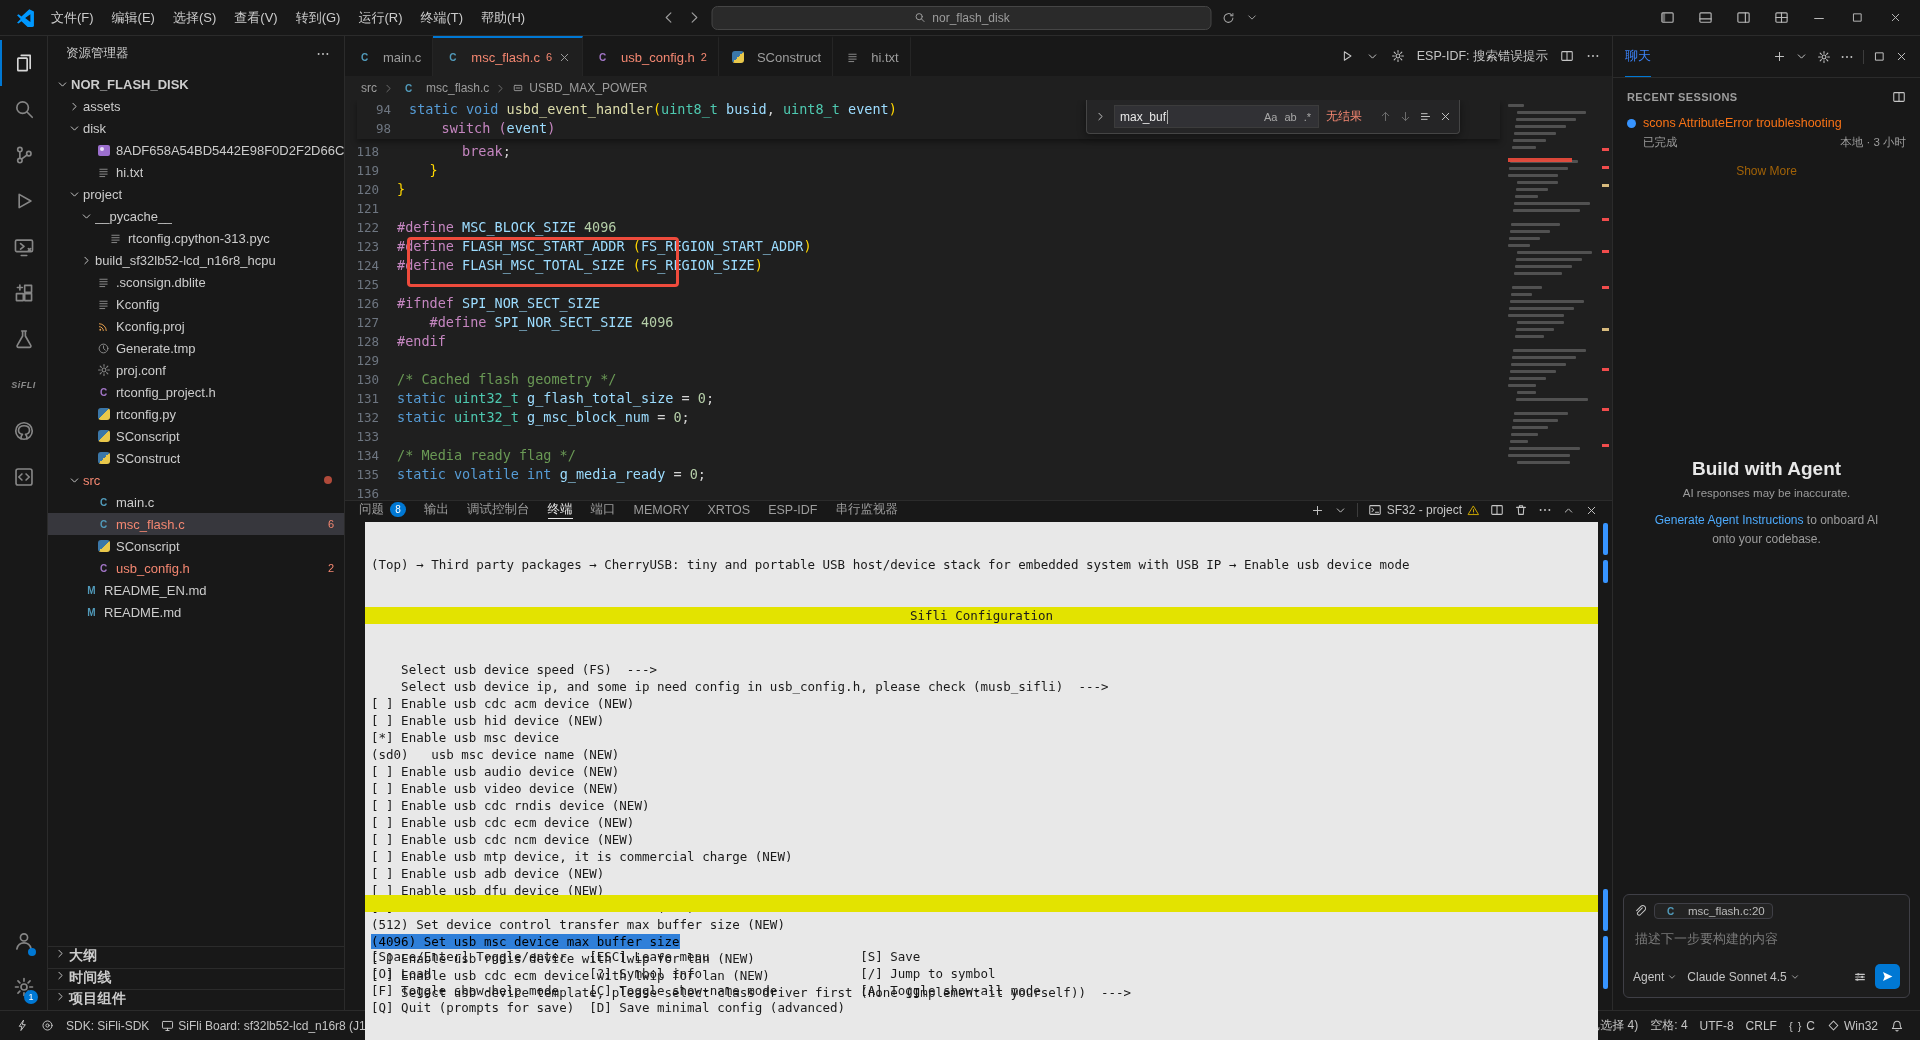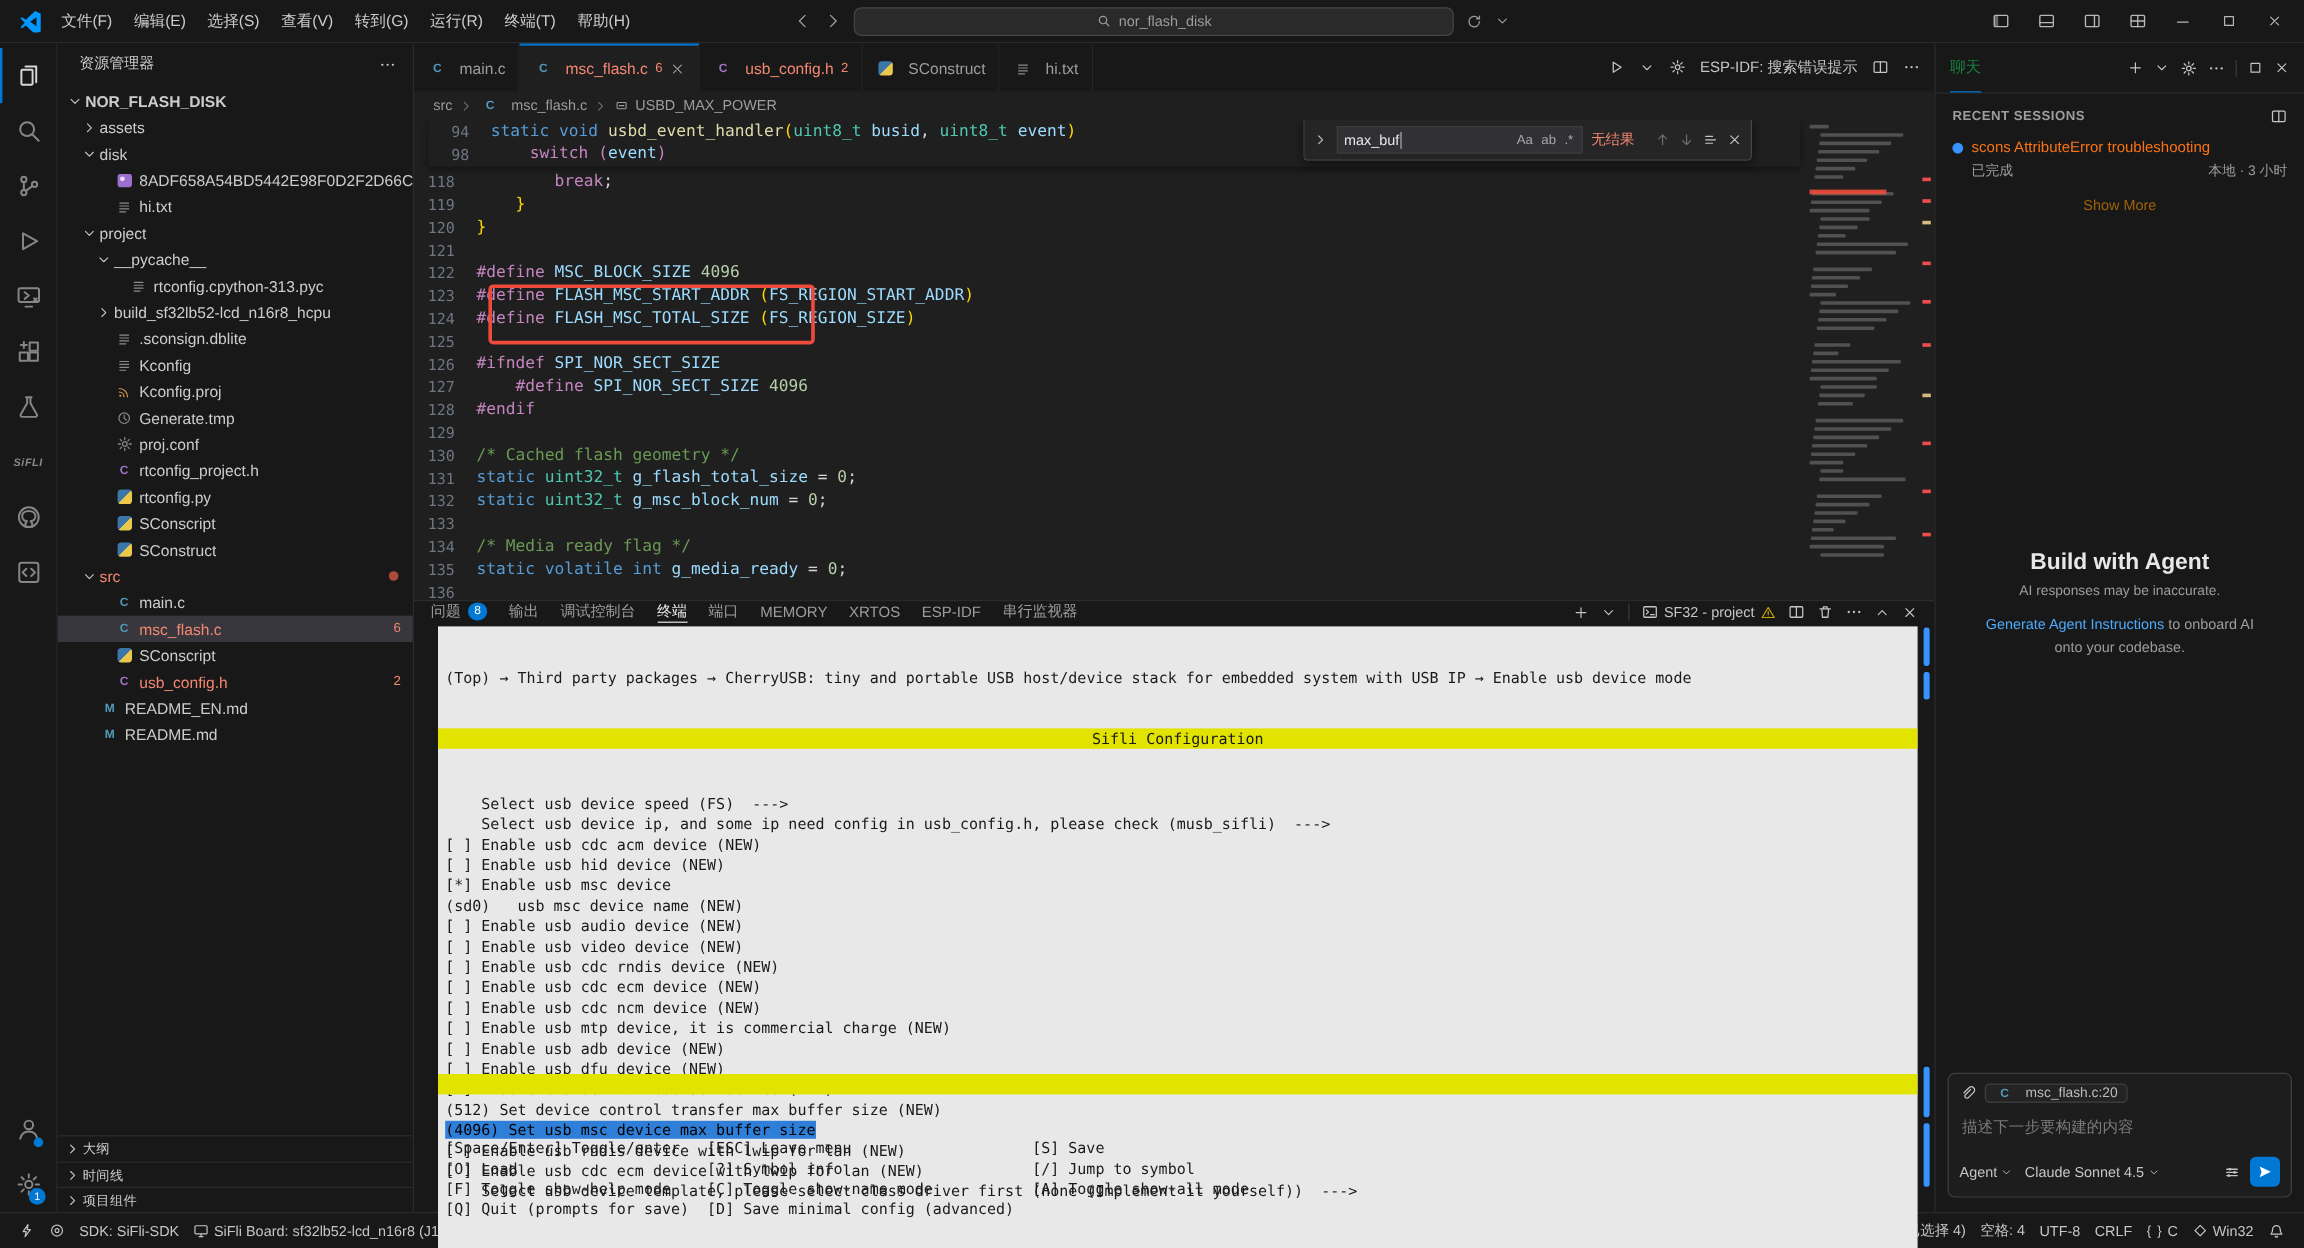--- a/index.html
+++ b/index.html
@@ -43,21 +43,21 @@
   .lbl.bold { font-weight:700; }
   .err { color:#f48771; }
   .badge-num { margin-left:auto; padding-right:10px; color:#f48771; font-size:11px; }
   .mod-dot { margin-left:auto; margin-right:12px; width:8px; height:8px; border-radius:50%; background:#b04a3a; flex:none; }
   .ic-py { width:12px; height:12px; border-radius:3px; background:linear-gradient(135deg,#3b77a8 50%,#e9c84b 50%); }
   .ic-img { width:12px; height:11px; border-radius:2px; background:#9c6fce; position:relative; }
   .ic-img::after { content:""; position:absolute; left:2px; top:2px; width:4px; height:4px; border-radius:50%; background:#e7ddf5; }
   .c-blue { color:#519aba; } .c-purple { color:#a074c4; } .c-md { color:#519aba; }
   .ic-gray { color:#8a8a8a; } .ic-orange { color:#e8a04c; }
   .side-sections { border-top:1px solid #2b2b2b; }
-  .section { height:21px; display:flex; align-items:center; font-size:11px; font-weight:400; letter-spacing:.3px; color:#cccccc; border-top:1px solid #2b2b2b; cursor:pointer; }
+  .section { height:21px; display:flex; font-size:14px; font-weight:700; letter-spacing:.3px; color:#cccccc; border-top:1px solid #2b2b2b; cursor:pointer; }
   .section:first-child { border-top:none; }
 
   
   .editor-col { flex:1; min-width:0; background:#1f1f1f; display:flex; flex-direction:column; }
   .tabbar { height:40px; background:#181818; display:flex; align-items:stretch; }
   .tabs { display:flex; }
   .tab { display:flex; align-items:center; gap:6px; padding:0 11px; font-size:13px; color:#9d9d9d; background:#181818; border-right:1px solid #252525; border-top:2px solid transparent; cursor:pointer; white-space:nowrap; }
   .tab.active { background:#1f1f1f; border-top:2px solid #0078d4; }
   .tab .tbadge { font-size:11px; }
   .tab .ico { color:#9d9d9d; }
@@ -111,21 +111,21 @@
   .term-bottom { position:absolute; left:0; right:0; bottom:2px; }
   .term-sep { height:17px; background:#e3e300; }
   .term-hints { padding:2px 6px 0; }
   .hint-row { display:grid; grid-template-columns:29ch 36ch 1fr; height:17px; }
   .tmarks { position:absolute; right:3px; top:0; bottom:0; width:6px; }
   .tmark { position:absolute; width:5px; background:#3794ff; border-radius:2px; }
 
   
   .chat { width:308px; background:#181818; border-left:1px solid #2b2b2b; display:flex; flex-direction:column; }
   .chat-head { height:42px; border-bottom:1px solid #2b2b2b; display:flex; align-items:center; padding:0 12px; gap:10px; }
-  .chat-title { height:100%; display:flex; align-items:center; color:#15803d; font-size:13px; border-bottom:1px solid #0078d4; cursor:pointer; }
+  .chat-title { height:100%; display:flex; align-items:center; color:#3b82f6; font-size:13px; border-bottom:1px solid #0078d4; cursor:pointer; }
   .chat-head-icons { margin-left:auto; display:flex; align-items:center; gap:9px; color:#c5c5c5; }
   .recent { padding:12px 14px 0; }
   .recent-h { display:flex; align-items:center; font-size:11px; font-weight:700; letter-spacing:.4px; color:#9d9d9d; }
   .recent-h .ico { margin-left:auto; color:#c5c5c5; }
   .session { margin-top:12px; cursor:pointer; }
   .session-line { display:flex; align-items:center; gap:7px; color:#f97316; font-size:12.5px; }
   .sdot { width:9px; height:9px; border-radius:50%; background:#3794ff; flex:none; }
   .session-sub { display:flex; justify-content:space-between; color:#9d9d9d; font-size:11.5px; margin-top:5px; padding-left:16px; }
   .showmore { text-align:center; color:#a16207; font-size:12px; margin-top:14px; cursor:pointer; }
   .hero { flex:1; display:flex; flex-direction:column; align-items:center; justify-content:center; text-align:center; padding:0 22px; margin-top:-70px; color:#d7d7d7; }

